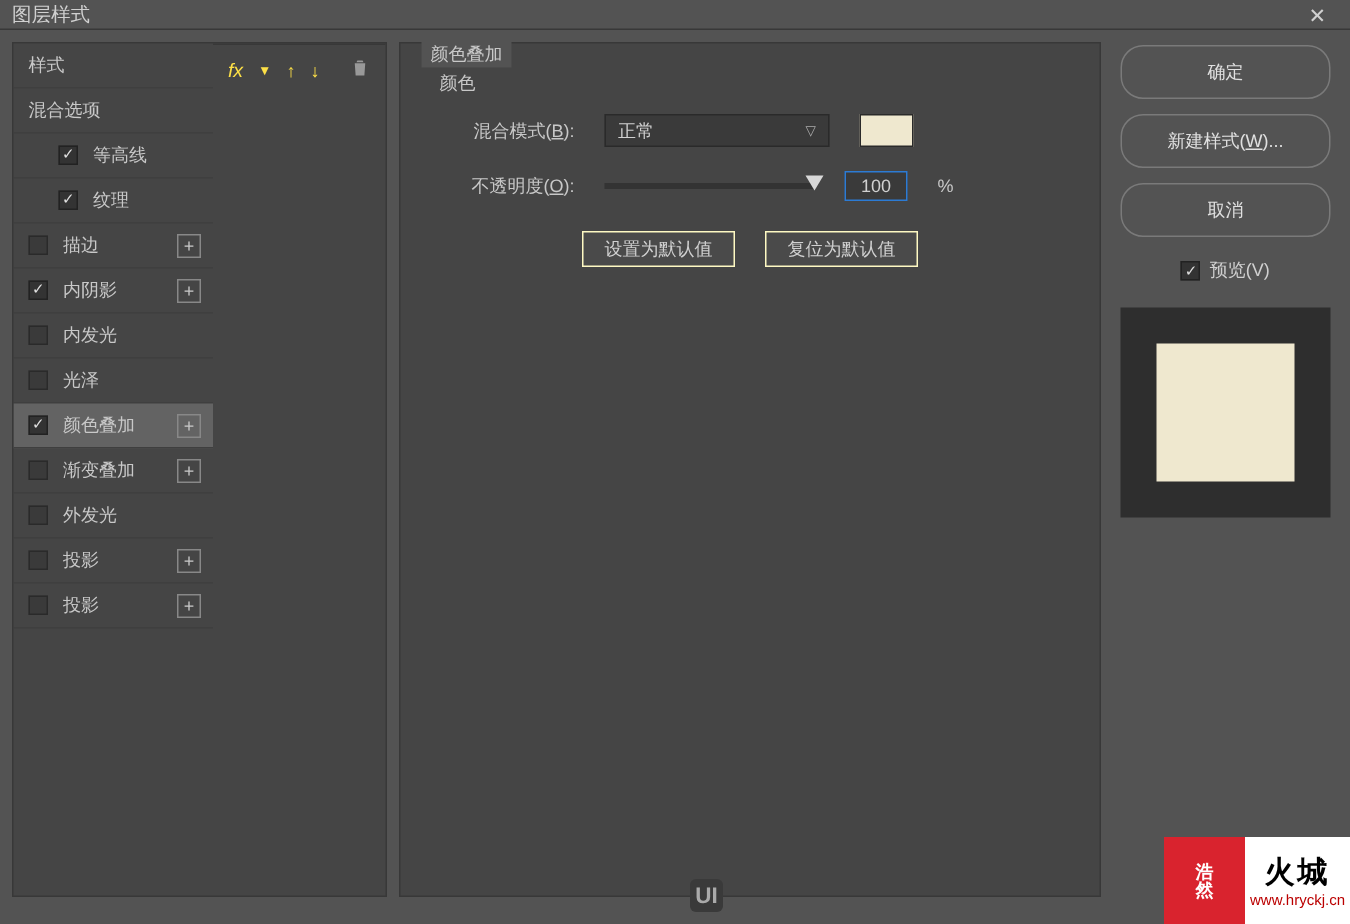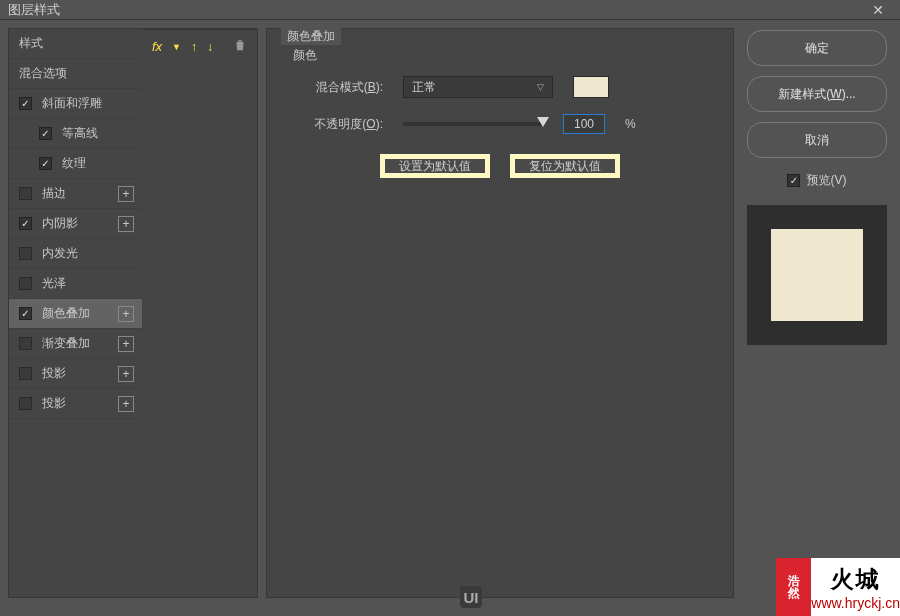--- a/index.html
+++ b/index.html
@@ -39,59 +39,55 @@
     .select-box { width: 150px; height: 22px; background: #3a3a3a; border: 1px solid #2a2a2a; display: flex; align-items: center; padding: 0 8px; color: #d0d0d0; justify-content: space-between; }
     .select-box .caret { font-size: 9px; color: #aaa; }
     .color-swatch { width: 36px; height: 22px; background: #efe8cf; border: 1px solid #2a2a2a; }
     
     .slider-track { width: 140px; height: 4px; background: #333; position: relative; }
     .slider-thumb { position: absolute; right: -6px; top: -5px; width: 0; height: 0; border-left: 6px solid transparent; border-right: 6px solid transparent; border-top: 10px solid #d8d8d8; }
     .num-input { width: 42px; height: 20px; background: #3a3a3a; border: 1px solid #2c7bd4; color: #d0d0d0; text-align: center; }
     .pct { color: #c8c8c8; }
     
     .btn-row { display: flex; gap: 20px; justify-content: center; margin-top: 20px; }
-    .flat-btn { height: 24px; padding: 0 14px; background: #4a4a4a; border: 5px solid #fef9c3; color: #d0d0d0; display: inline-flex; align-items: center; cursor: pointer; }
+    .flat-btn { height: 24px; padding: 0 14px; background: #4a4a4a; border: 1px solid #fef9c3; color: #d0d0d0; display: inline-flex; align-items: center; cursor: pointer; }
     
     .right-panel { width: 150px; display: flex; flex-direction: column; align-items: center; gap: 10px; padding-top: 2px; }
     .pill-btn { width: 140px; height: 36px; border: 1px solid #7a7a7a; border-radius: 15px; background: transparent; color: #e0e0e0; display: flex; align-items: center; justify-content: center; cursor: pointer; }
     .pill-btn .u { text-decoration: underline; }
     .preview-row { display: flex; align-items: center; gap: 6px; color: #d0d0d0; margin-top: 4px; }
     .preview-box { width: 140px; height: 140px; background: #2e2e2e; display: flex; align-items: center; justify-content: center; margin-top: 6px; }
     .preview-swatch { width: 92px; height: 92px; background: #efe8cf; }
     
     .watermark-center { position: absolute; bottom: 8px; left: 460px; width: 22px; height: 22px; background: #3a3a3a; border-radius: 4px; color: #aaa; font-size: 15px; display: flex; align-items: center; justify-content: center; font-weight: bold; }
     .watermark-right { position: absolute; bottom: 0; right: 0; width: 124px; height: 58px; display: flex; }
     .wm-red { width: 54px; background: #d9232e; display: flex; flex-direction: column; align-items: center; justify-content: center; color: #fff; font-size: 20px; font-weight: bold; line-height: 1; }
     .wm-white { flex: 1; background: #fff; display: flex; flex-direction: column; align-items: center; justify-content: center; color: #000; }
-    .wm-white .big { font-size: 23px; font-weight: bold; letter-spacing: 2px; }
-    .wm-white .small { font-size: 14px; color: #b00; }
+    .wm-white .big { font-size: 20px; font-weight: bold; letter-spacing: 2px; }
+    .wm-white .small { font-size: 10px; color: #b00; }
   </style>
 </head>
 <body>
 
 <div class="titlebar">
   <span class="titlebar-text">图层样式</span>
   <span class="close-x">✕</span>
 </div>
 
 <div class="dialog-body">
 
   <div class="sidebar">
     <div class="sidebar-top">
       <div class="side-row header">
         <span>样式</span>
       </div>
       <div class="side-row header">
         <span>混合选项</span>
       </div>
       <div id="style-items">
-          <div class="side-row">
-            <span class="cb checked"></span>
-            <span>斜面和浮雕</span>
-          </div>
           <div class="side-row indent">
             <span class="cb checked"></span>
             <span>等高线</span>
           </div>
           <div class="side-row indent">
             <span class="cb checked"></span>
             <span>纹理</span>
           </div>
           <div class="side-row">
             <span class="cb empty"></span>
@@ -113,20 +109,24 @@
           </div>
           <div class="side-row selected">
             <span class="cb checked"></span>
             <span>颜色叠加</span>
             <span class="plus-box">+</span>
           </div>
           <div class="side-row">
             <span class="cb empty"></span>
             <span>渐变叠加</span>
             <span class="plus-box">+</span>
+          </div>
+          <div class="side-row">
+            <span class="cb empty"></span>
+            <span>外发光</span>
           </div>
           <div class="side-row">
             <span class="cb empty"></span>
             <span>投影</span>
             <span class="plus-box">+</span>
           </div>
           <div class="side-row">
             <span class="cb empty"></span>
             <span>投影</span>
             <span class="plus-box">+</span>

